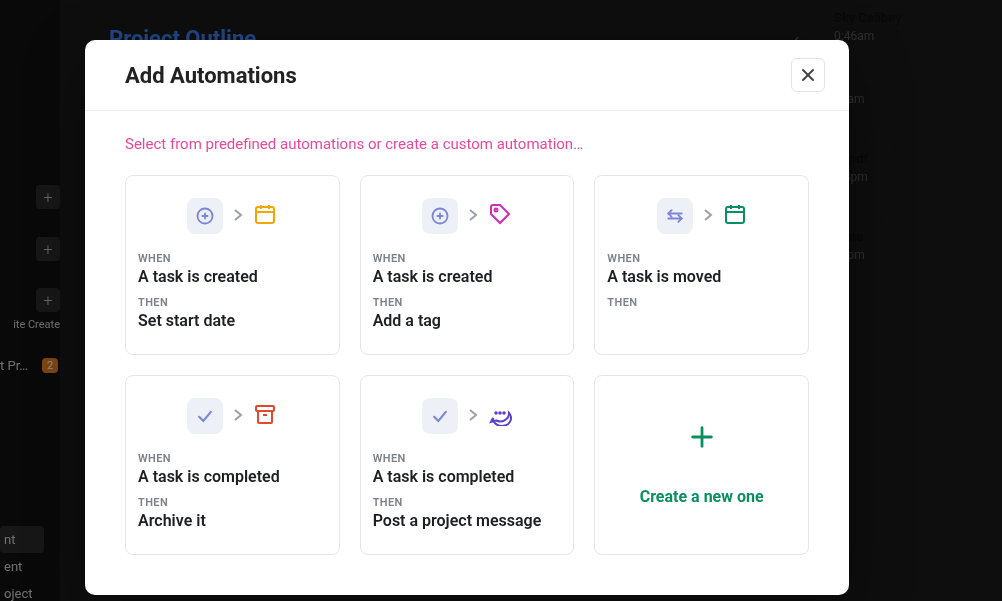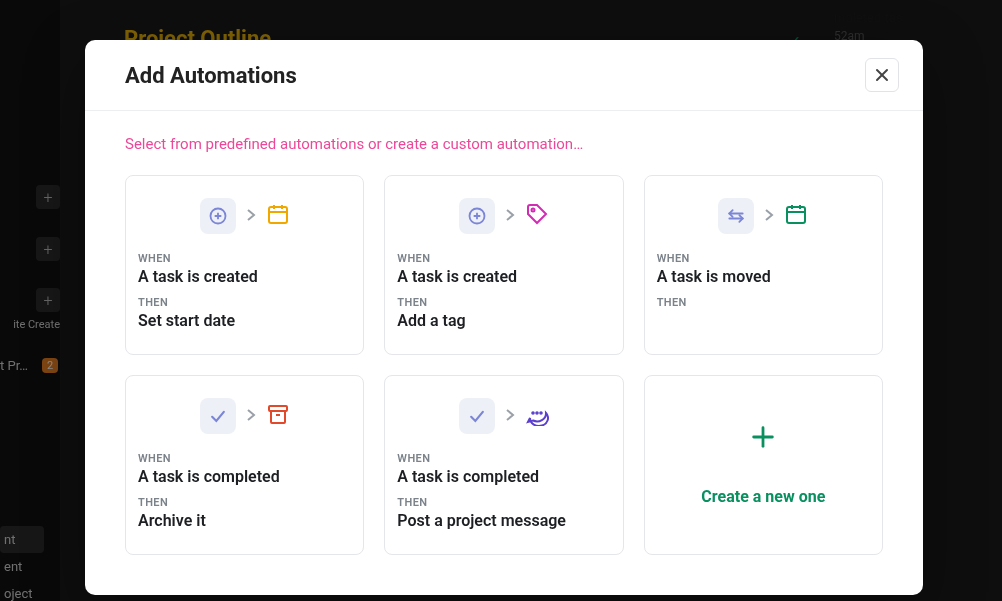--- a/index.html
+++ b/index.html
@@ -63,23 +63,23 @@
   
   .overlay {
     position: absolute;
     inset: 0;
     background: rgba(0,0,0,0.45);
   }
 
   
   .bg-header {
     position: absolute;
-    left: 124px; top: 26px;
+    left: 109px; top: 26px;
     font-size: 22px; font-weight: 700;
-    color: #eab308;
+    color: #3b82f6;
   }
   .bg-check {
     position: absolute;
     left: 788px; top: 32px;
     color: #0a9060;
     font-size: 16px;
   }
 
   
   .bg-activity {
@@ -90,21 +90,21 @@
     font-size: 13px;
   }
   .bg-activity .item { padding: 10px 0 20px 12px; }
   .bg-activity .name { font-weight: 600; color: #111; }
   .bg-activity .time { color: #555; font-size: 12px; margin-top: 4px; }
 
   
   .modal {
     position: absolute;
     left: 85px; top: 40px;
-    width: 838px;
+    width: 764px;
     background: #fff;
     border-radius: 10px;
     box-shadow: 0 20px 60px rgba(0,0,0,0.35);
     overflow: hidden;
   }
   .modal-head {
     display: flex;
     align-items: center;
     justify-content: space-between;
     padding: 18px 24px 18px 40px;
@@ -207,20 +207,24 @@
   <div class="sel">nt</div>
   <div>ent</div>
   <div>oject</div>
 </div>
 
 <div class="bg-header">Project Outline</div>
 <div class="bg-check">✓</div>
 
 <div class="bg-activity">
   <div class="item">
+    <div><span class="name">Sky Calibey</span> completed tas</div>
+    <div class="time">0:46am</div>
+  </div>
+  <div class="item">
     <div>mpleted tas</div>
     <div class="time">52am</div>
   </div>
   <div class="item">
     <div>loaded file V</div>
     <div class="name">.1.pdf</div>
     <div class="time">:38pm</div>
   </div>
   <div class="item">
     <div>mpleted tas</div>

